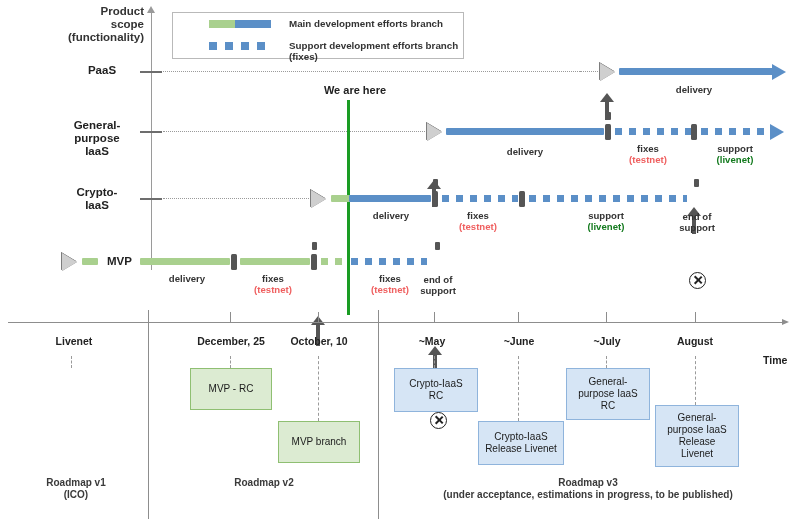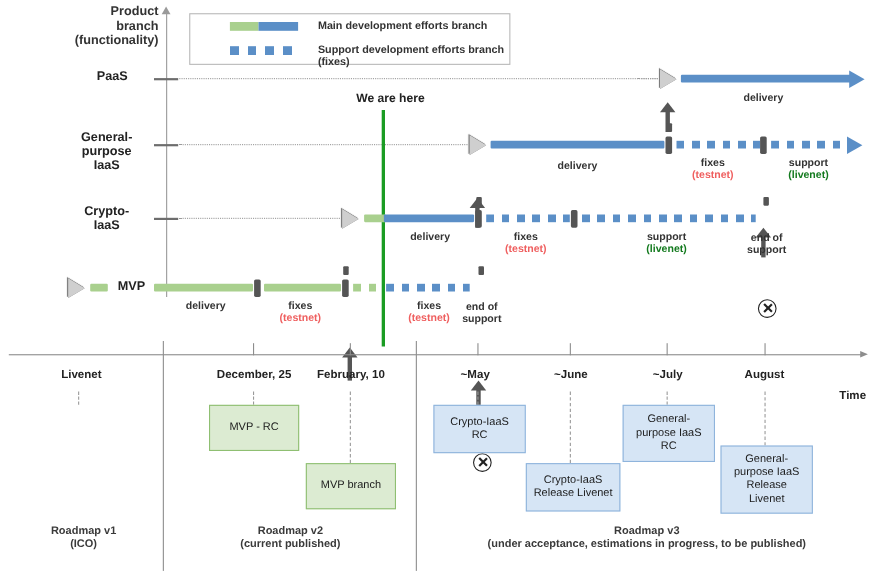--- a/index.html
+++ b/index.html
@@ -77,21 +77,21 @@
 </head>
 <body>
 
 <div class="stage">
 
   <div class="abs yarrow" style="left:147px;top:6px;"></div>
   <div class="abs yaxis" style="left:150.5px;top:12px;height:258px;"></div>
 
   <div class="abs axis-title" style="left:40px;top:5px;width:104px;">
     <div>Product</div>
-    <div>branch</div>
+    <div>scope</div>
     <div>(functionality)</div>
   </div>
 
   <div class="abs ylab" style="left:60px;top:64px;width:84px;">PaaS</div>
   <div class="abs tick" style="left:140px;top:71px;width:22px;"></div>
   <div class="abs dotline" style="left:163px;top:71px;width:435px;"></div>
 
   <div class="abs ylab" style="left:50px;top:119px;width:94px;">
     <div>General-</div>
     <div>purpose</div>
@@ -215,21 +215,21 @@
 
   <div class="abs vline" style="left:230px;top:312px;height:11px;"></div>
   <div class="abs vline" style="left:318px;top:312px;height:11px;"></div>
   <div class="abs vline" style="left:434px;top:312px;height:11px;"></div>
   <div class="abs vline" style="left:518px;top:312px;height:11px;"></div>
   <div class="abs vline" style="left:606px;top:312px;height:11px;"></div>
   <div class="abs vline" style="left:695px;top:312px;height:11px;"></div>
 
   <div class="abs tick-lab" style="left:28px;top:335px;width:92px;">Livenet</div>
   <div class="abs tick-lab" style="left:185px;top:335px;width:92px;">December, 25</div>
-  <div class="abs tick-lab" style="left:273px;top:335px;width:92px;">February, 10</div>
+  <div class="abs tick-lab" style="left:273px;top:335px;width:92px;">October, 10</div>
   <div class="abs tick-lab" style="left:386px;top:335px;width:92px;">~May</div>
   <div class="abs tick-lab" style="left:473px;top:335px;width:92px;">~June</div>
   <div class="abs tick-lab" style="left:561px;top:335px;width:92px;">~July</div>
   <div class="abs tick-lab" style="left:649px;top:335px;width:92px;">August</div>
 
   <div class="abs leader" style="left:71px;top:356px;height:12px;"></div>
 
   <div class="abs leader" style="left:230px;top:356px;height:12px;"></div>
   <div class="abs rbox" style="left:190px;top:368px;width:80px;height:40px;">
     <div class="boxtxt">
@@ -278,20 +278,19 @@
       <div>Livenet</div>
     </div>
   </div>
 
   <div class="abs rm-lab" style="left:8px;top:477px;width:136px;">
     <div>Roadmap v1</div>
     <div>(ICO)</div>
   </div>
   <div class="abs rm-lab" style="left:152px;top:477px;width:224px;">
     <div>Roadmap v2</div>
-    <div>(current  published)</div>
   </div>
   <div class="abs rm-lab" style="left:382px;top:477px;width:412px;">
     <div>Roadmap v3</div>
     <div>(under acceptance, estimations in progress, to be published)</div>
   </div>
 
 </div>
 
 </body></html>

